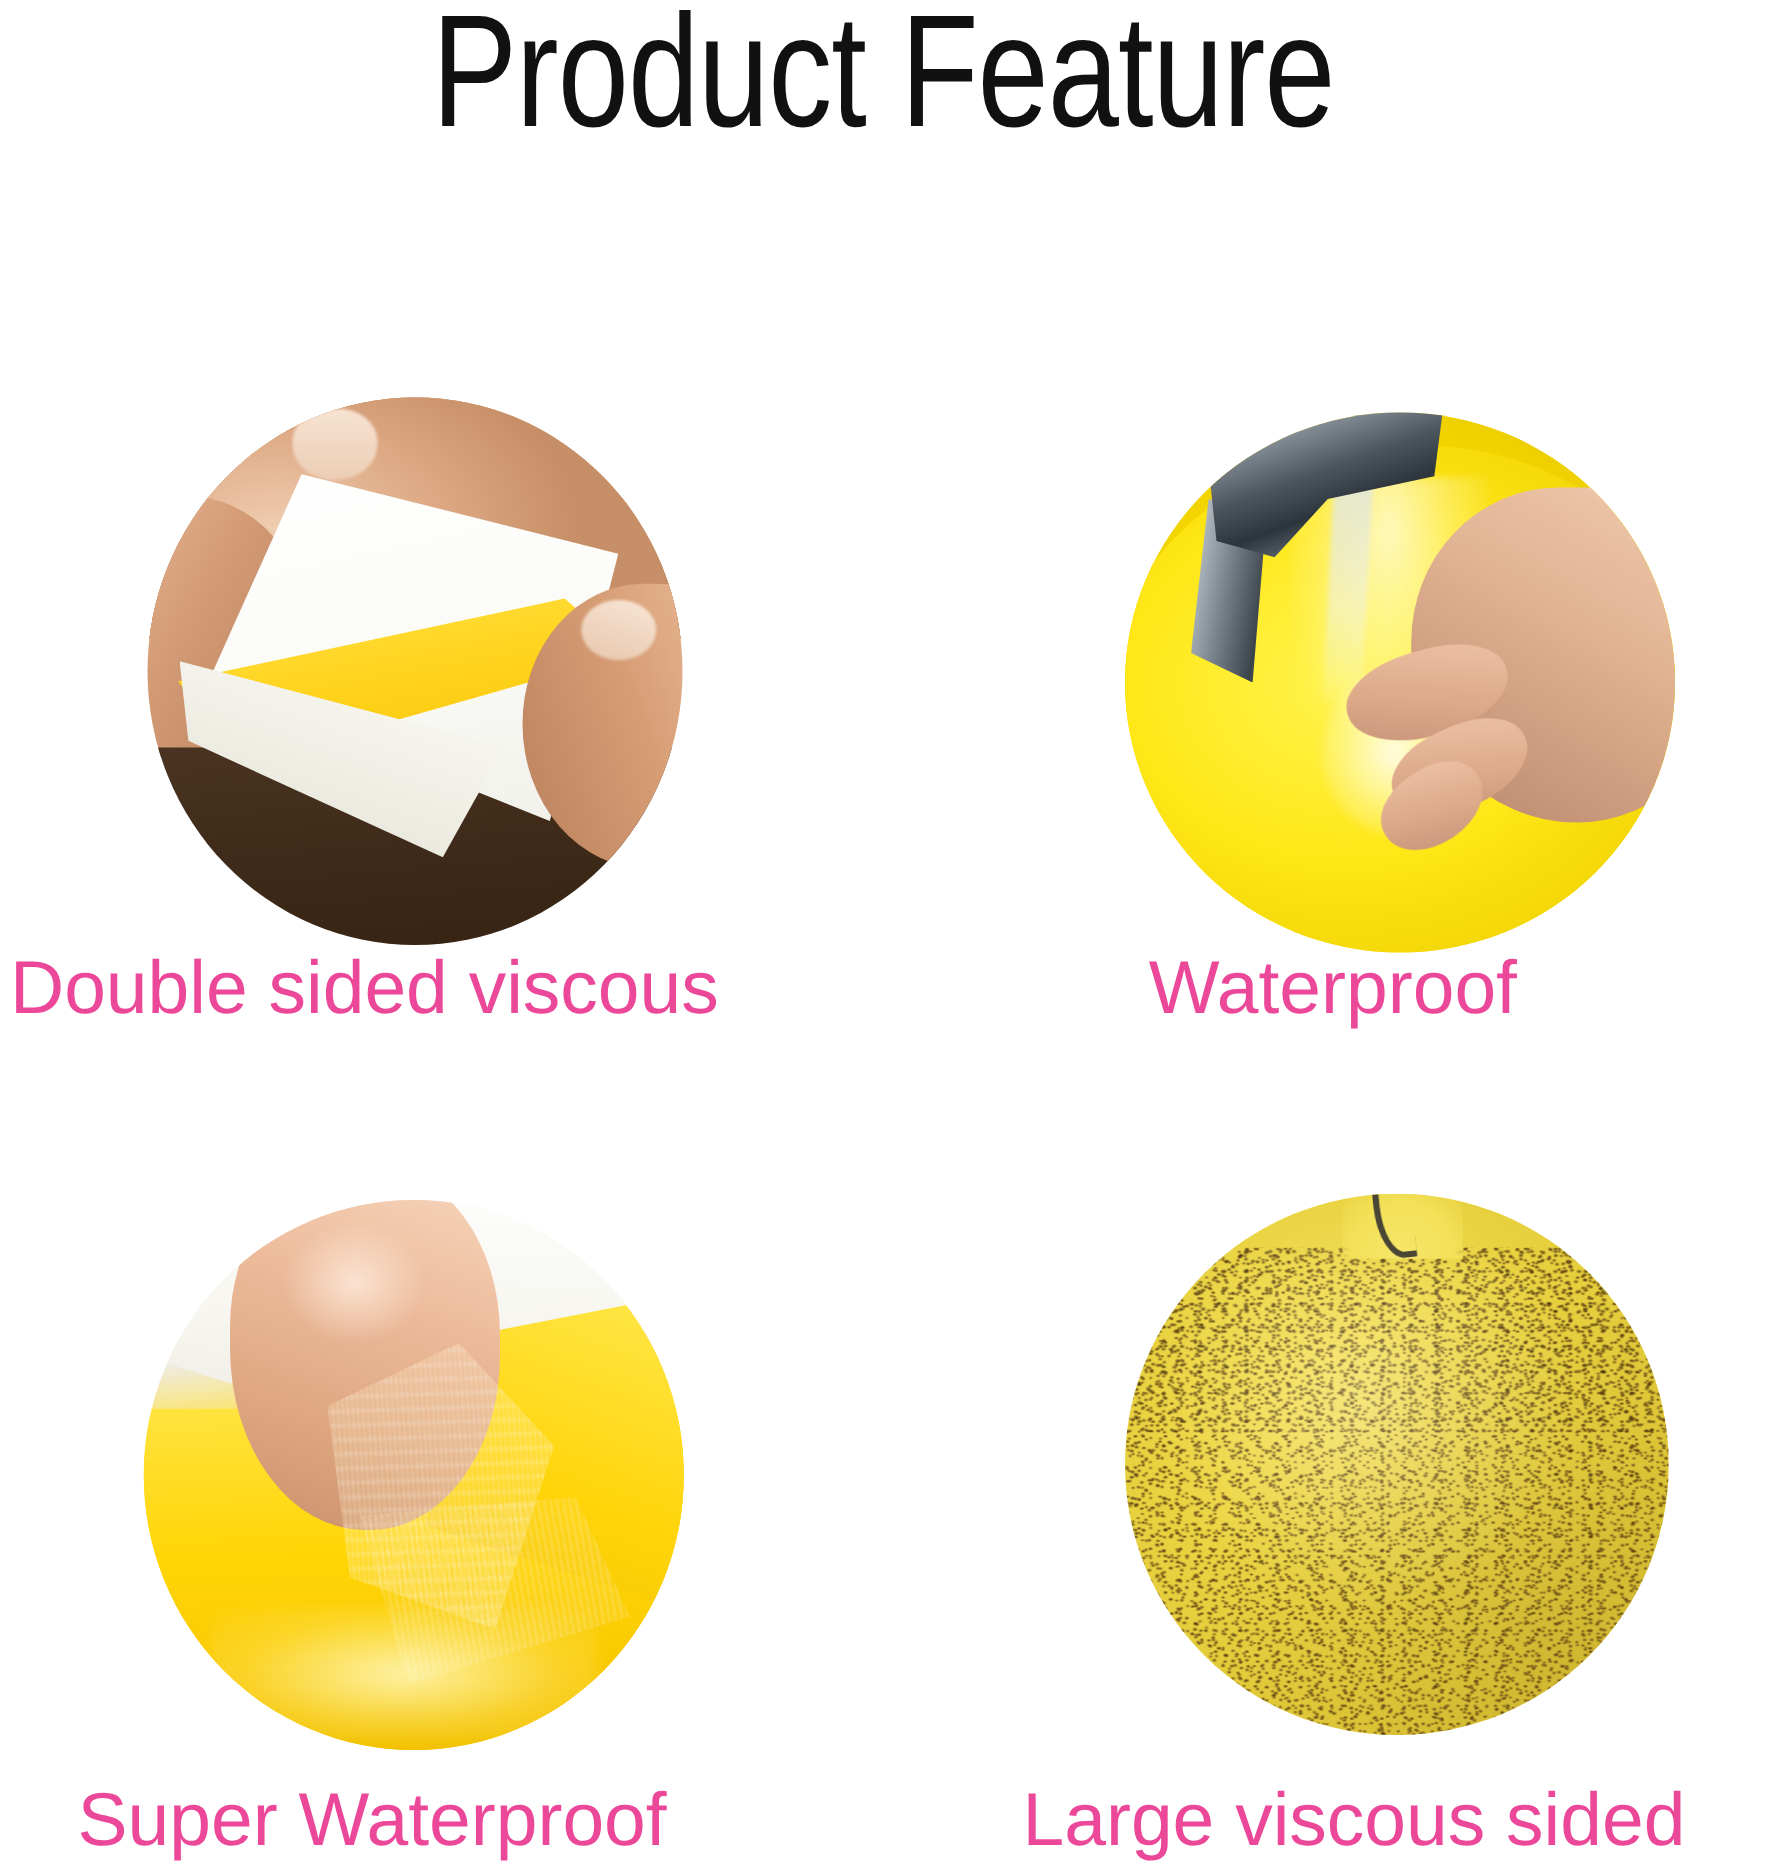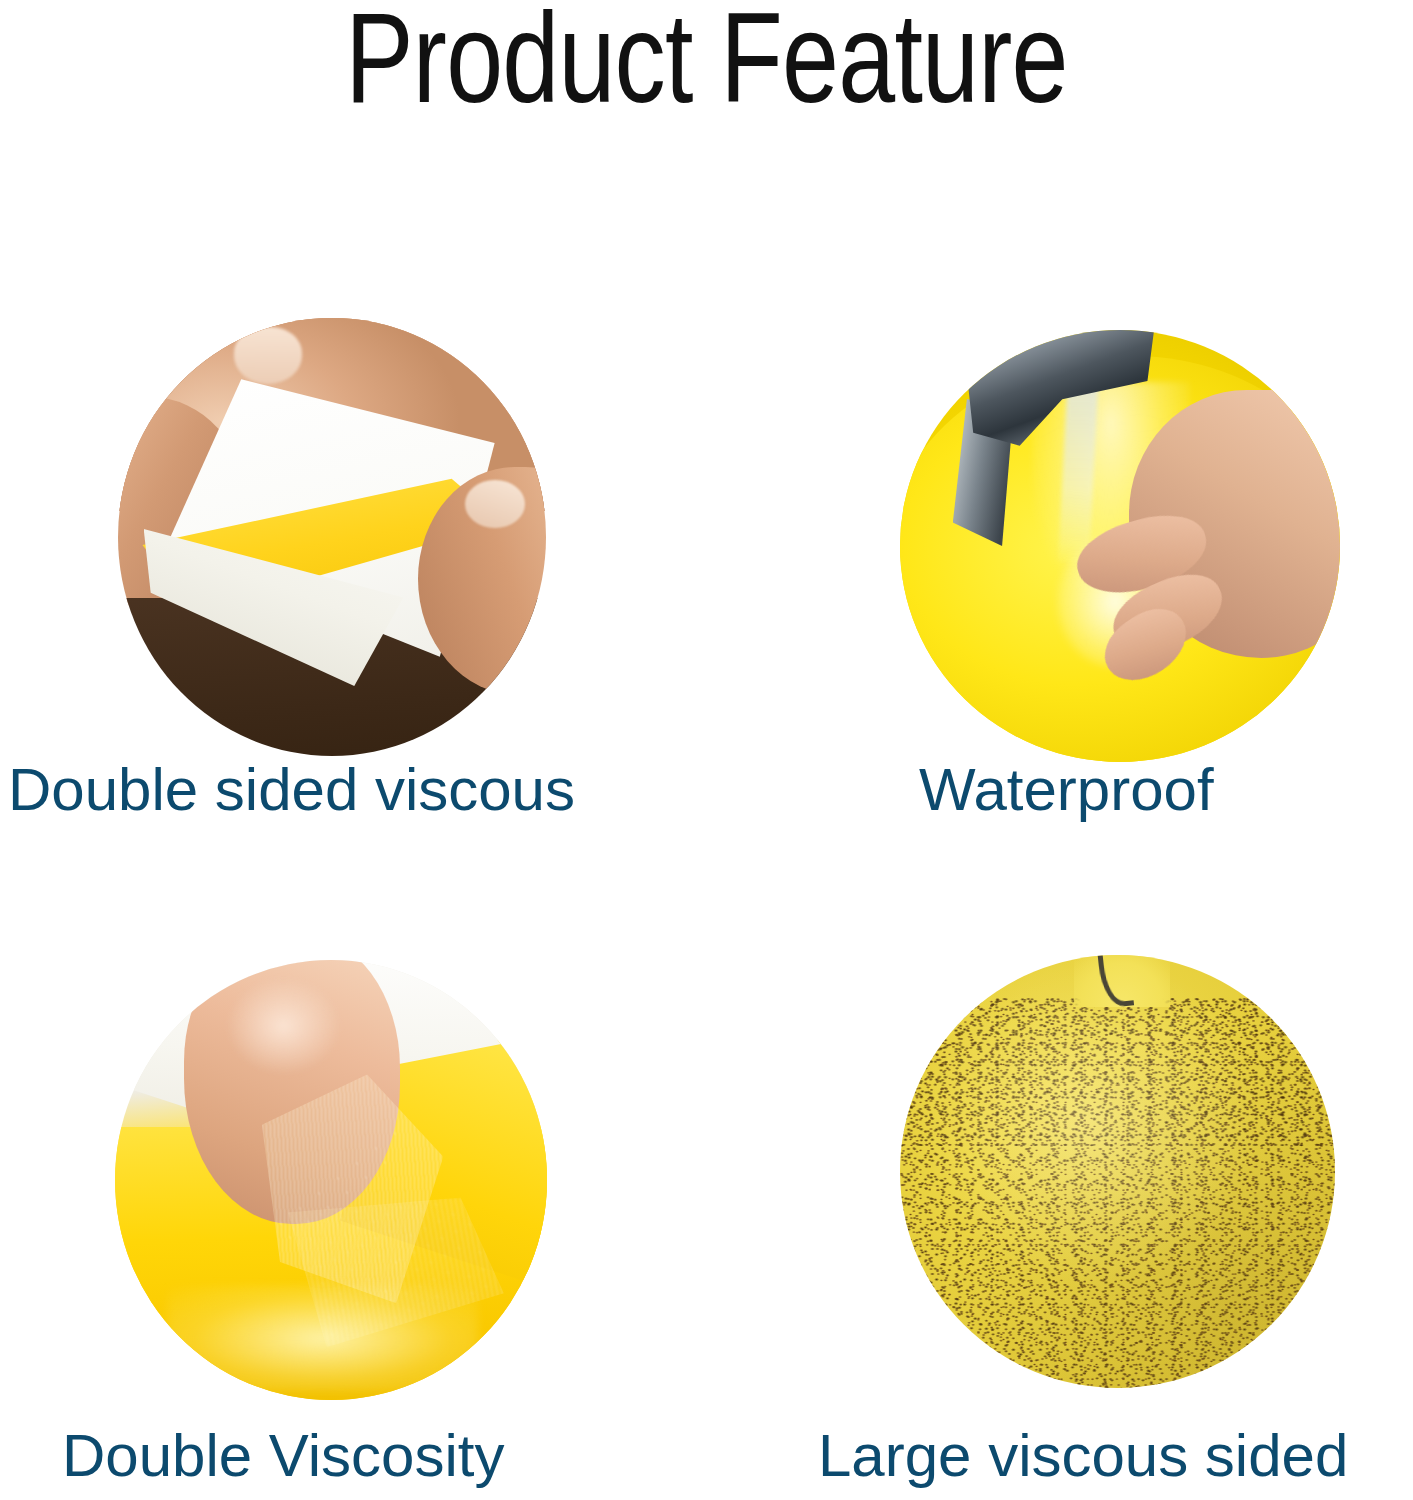--- a/index.html
+++ b/index.html
@@ -48,21 +48,21 @@
   .photo .inner {
     position: absolute;
     inset: 0;
   }
 
   .caption {
     position: absolute;
     white-space: nowrap;
     font-family: "Liberation Sans", sans-serif;
     font-weight: 400;
-    color: #0c4a6e;
+    color: #ec4899;
     font-size: 60px;
     line-height: 64px;
   }
 
   
   #photo-peel { left: 118px; top: 318px; width: 428px; height: 438px; }
   .peel-bg {
     position: absolute; inset: 0;
     background:
       radial-gradient(circle at 30% 18%, #e8c5a8 0%, #d9a882 26%, #c08a60 48%, #a8itemized 48%),
@@ -371,21 +371,21 @@
       <div class="viscous-yellow"></div>
       <div class="viscous-yellow-right"></div>
       <div class="viscous-white-band"></div>
       <div class="viscous-thumb"></div>
       <div class="viscous-thumbnail-hl"></div>
       <div class="viscous-strings"></div>
       <div class="viscous-strings-2"></div>
       <div class="viscous-gloss"></div>
     </div>
   </div>
-  <div class="caption" id="caption-super">Double Viscosity</div>
+  <div class="caption" id="caption-super">Super Waterproof</div>
 </div>
 
 <div class="feature">
   <div class="photo" id="photo-trap">
     <div class="inner">
       <div class="trap-bg"></div>
       <div class="trap-bugs"></div>
       <div class="trap-bugs-dense"></div>
       <div class="trap-shade"></div>
       <div class="trap-hook-clean"></div>

